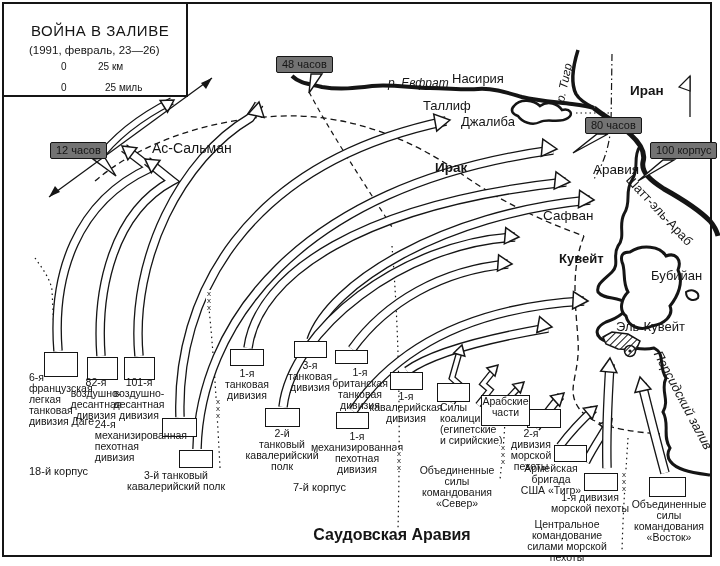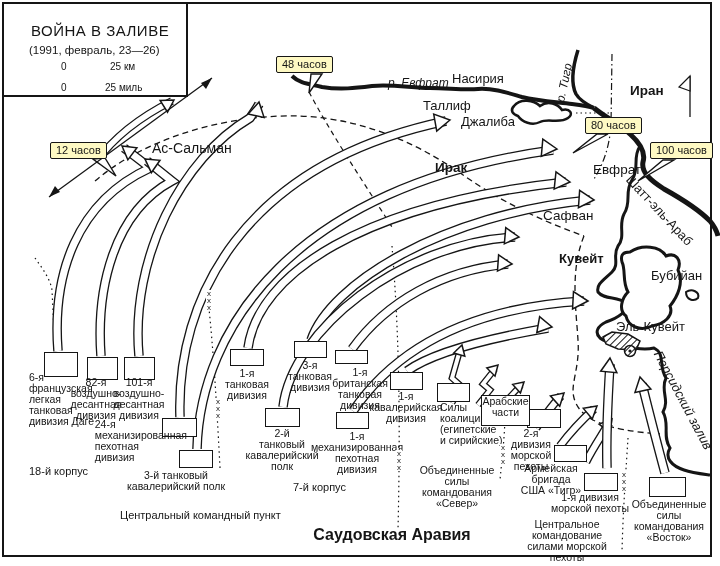--- a/index.html
+++ b/index.html
@@ -10,21 +10,21 @@
   #geo{position:absolute;left:0;top:0;z-index:2;}
   .unit-box{position:absolute;background:#fff;border:1.8px solid #151515;
             box-sizing:border-box;z-index:4;}
   .lbl{position:absolute;white-space:pre-line;line-height:1.04;font-size:10.5px;
        text-align:center;z-index:5;}
   .lbl.cx{transform:translateX(-50%);}
   .lbl.rx{transform:translateX(-100%);text-align:left;margin-left:24px;}
   .geo-lbl{position:absolute;z-index:5;white-space:nowrap;}
   .bold{font-weight:bold;}
   .ital{font-style:italic;}
-  .callout{position:absolute;background:#fef9c3;border:1.5px solid #151515;
+  .callout{position:absolute;background:#737373;border:1.5px solid #151515;
            border-radius:2px;font-size:11px;padding:1px 5px 2px 5px;z-index:6;white-space:nowrap;}
   .titlebox{position:absolute;left:2px;top:2px;width:186px;height:95px;background:#fff;
             border:2px solid #151515;box-sizing:border-box;z-index:6;}
   .xxx{position:absolute;z-index:6;font-size:8px;line-height:7px;white-space:pre-line;
        background:#fff;padding:0 1px;transform:translateX(-50%);text-align:center;}
   .arabbox{position:absolute;background:#fff;border:1.6px solid #151515;box-sizing:border-box;
            z-index:5;font-size:10.5px;line-height:1.04;text-align:center;white-space:pre-line;}
 </style>
 </head>
 <body>
@@ -150,38 +150,38 @@
       <line x1="63" y1="72" x2="63" y2="82" stroke="#151515" stroke-width="1"></line>
       <line x1="98" y1="73" x2="98" y2="81" stroke="#151515" stroke-width="1"></line>
       <line x1="133" y1="72" x2="133" y2="82" stroke="#151515" stroke-width="1"></line>
     </g>
   </svg>
 
   <div class="titlebox">
     <div style="position:absolute;left:27px;top:18px;font-size:15px;letter-spacing:.5px;">ВОЙНА В ЗАЛИВЕ</div>
     <div style="position:absolute;left:25px;top:40px;font-size:11.5px;">(1991, февраль, 23—26)</div>
     <div style="position:absolute;left:57px;top:57px;font-size:10px;">0</div>
-    <div style="position:absolute;left:106px;top:57px;font-size:10px;text-align:center;">25 км</div>
+    <div style="position:absolute;left:94px;top:57px;font-size:10px;text-align:center;">25 км</div>
     <div style="position:absolute;left:57px;top:78px;font-size:10px;">0</div>
     <div style="position:absolute;left:101px;top:78px;font-size:10px;">25 миль</div>
   </div>
 
   <div class="callout" style="left:50px;top:142px;">12 часов</div>
   <div class="callout" style="left:276px;top:56px;">48 часов</div>
   <div class="callout" style="left:585px;top:117px;">80 часов</div>
-  <div class="callout" style="left:650px;top:142px;">100 часов</div>
+  <div class="callout" style="left:650px;top:142px;">100 корпус</div>
 
   <div class="geo-lbl ital" style="left:388px;top:76px;font-size:12px;">р. Евфрат</div>
   <div class="geo-lbl" style="left:452px;top:71px;font-size:13px;">Насирия</div>
   <div class="geo-lbl" style="left:423px;top:98px;font-size:13px;">Таллиф</div>
   <div class="geo-lbl" style="left:461px;top:114px;font-size:13px;">Джалиба</div>
   <div class="geo-lbl" style="left:152px;top:140px;font-size:14px;">Ас-Сальман</div>
   <div class="geo-lbl bold" style="left:630px;top:83px;font-size:13.5px;">Иран</div>
   <div class="geo-lbl bold" style="left:435px;top:160px;font-size:13.5px;">Ирак</div>
-  <div class="geo-lbl" style="left:593px;top:162px;font-size:13.5px;">Евфрат</div>
+  <div class="geo-lbl" style="left:593px;top:162px;font-size:13.5px;">Аравия</div>
   <div class="geo-lbl" style="left:543px;top:208px;font-size:13.5px;">Сафван</div>
   <div class="geo-lbl bold" style="left:559px;top:251px;font-size:13px;">Кувейт</div>
   <div class="geo-lbl" style="left:651px;top:268px;font-size:13px;">Бубийан</div>
   <div class="geo-lbl" style="left:616px;top:319px;font-size:13px;">Эль-Кувейт</div>
   <div class="geo-lbl ital" style="left:560px;top:95px;font-size:12px;transform:rotate(-78deg);transform-origin:left center;">р. Тигр</div>
   <div class="geo-lbl" style="left:634px;top:172px;font-size:13px;transform:rotate(47deg);transform-origin:left top;">Шатт-эль-Араб</div>
   <div class="geo-lbl ital" style="left:664px;top:348px;font-size:13px;transform:rotate(62deg);transform-origin:left top;">Персидский залив</div>
   <div class="geo-lbl bold" style="left:392px;top:526px;font-size:16px;transform:translateX(-50%);">Саудовская Аравия</div>
 
   <div class="unit-box" style="left:44px;top:352px;width:34px;height:25px;"></div>
@@ -263,21 +263,20 @@
   <div class="lbl cx" style="left:590px;top:492px;">1-я дивизия
 морской пехоты</div>
   <div class="lbl cx" style="left:567px;top:519px;">Центральное
 командование
 силами морской
 пехоты</div>
   <div class="lbl cx" style="left:669px;top:499px;">Объединенные
 силы
 командования
 «Восток»</div>
-  <div class="lbl" style="left:120px;top:510px;font-size:11px;">Центральный командный пункт</div>
 
   <div class="xxx" style="left:209px;top:290px;">х
 х
 х</div>
   <div class="xxx" style="left:218px;top:398px;">х
 х
 х</div>
   <div class="xxx" style="left:399px;top:450px;">х
 х
 х</div>

